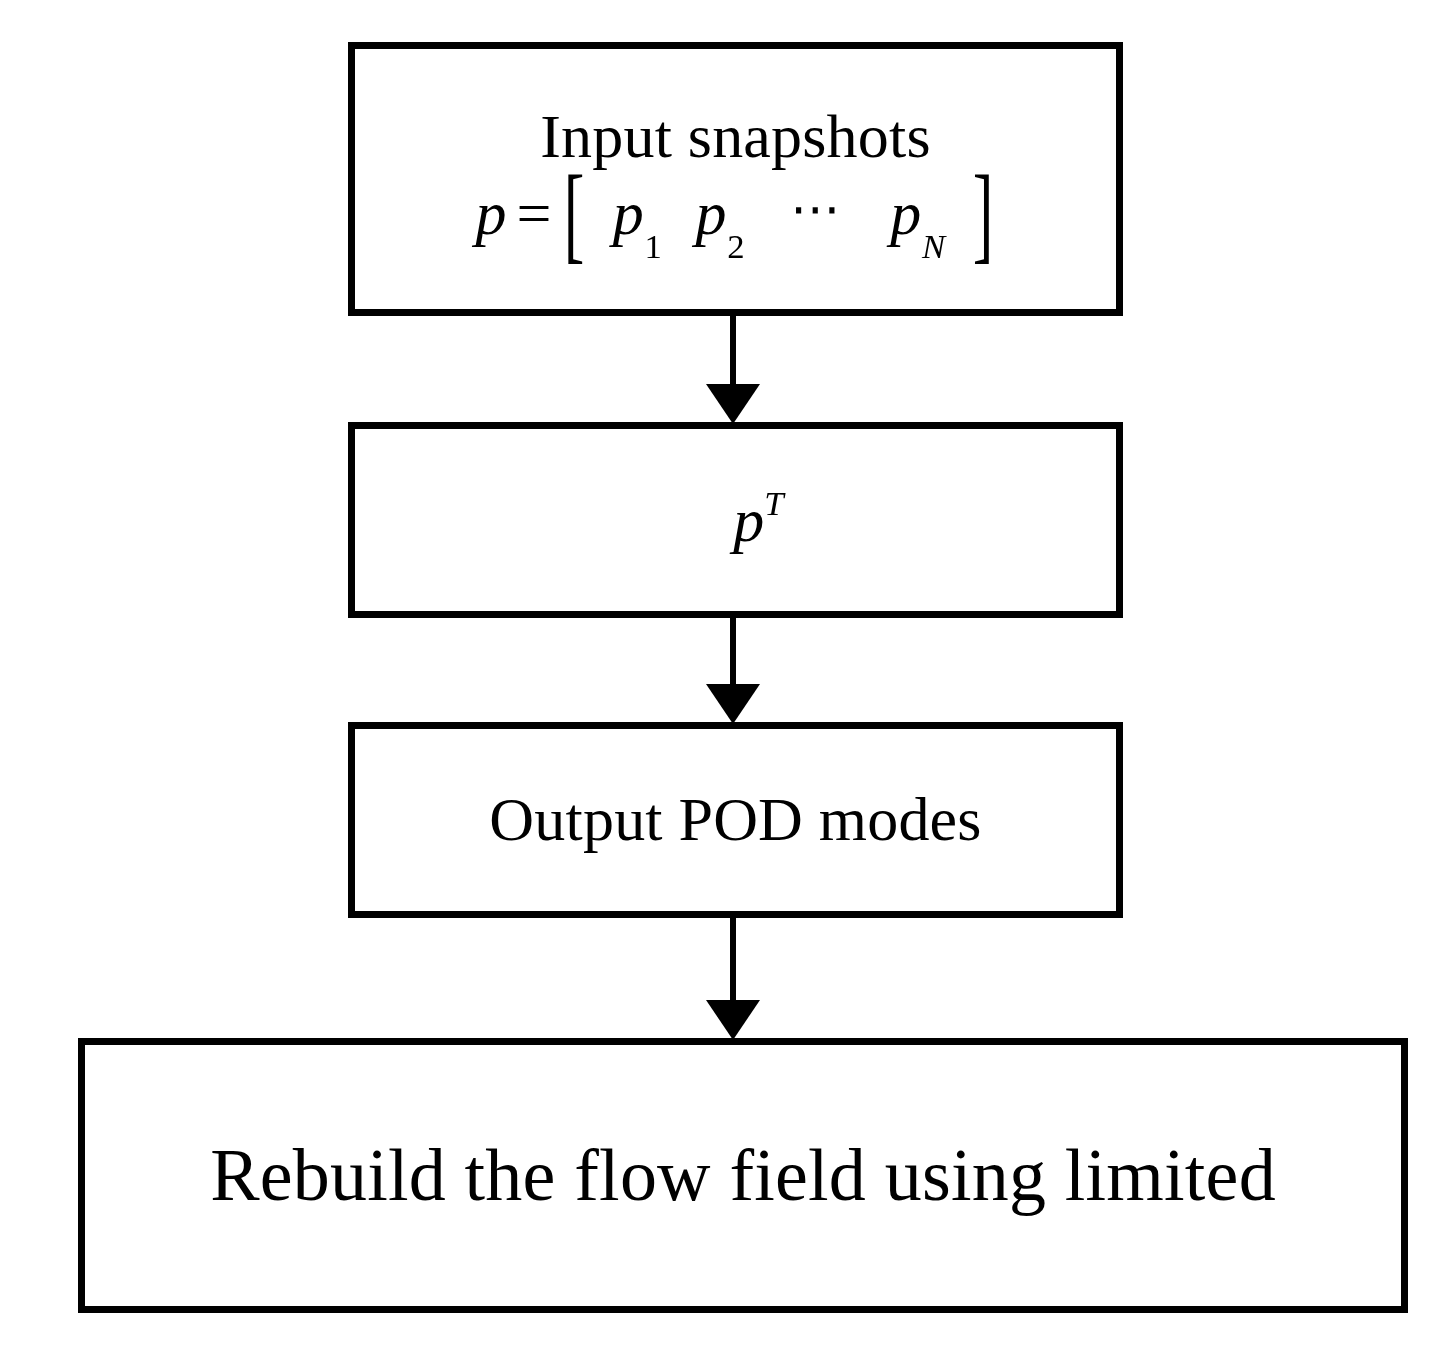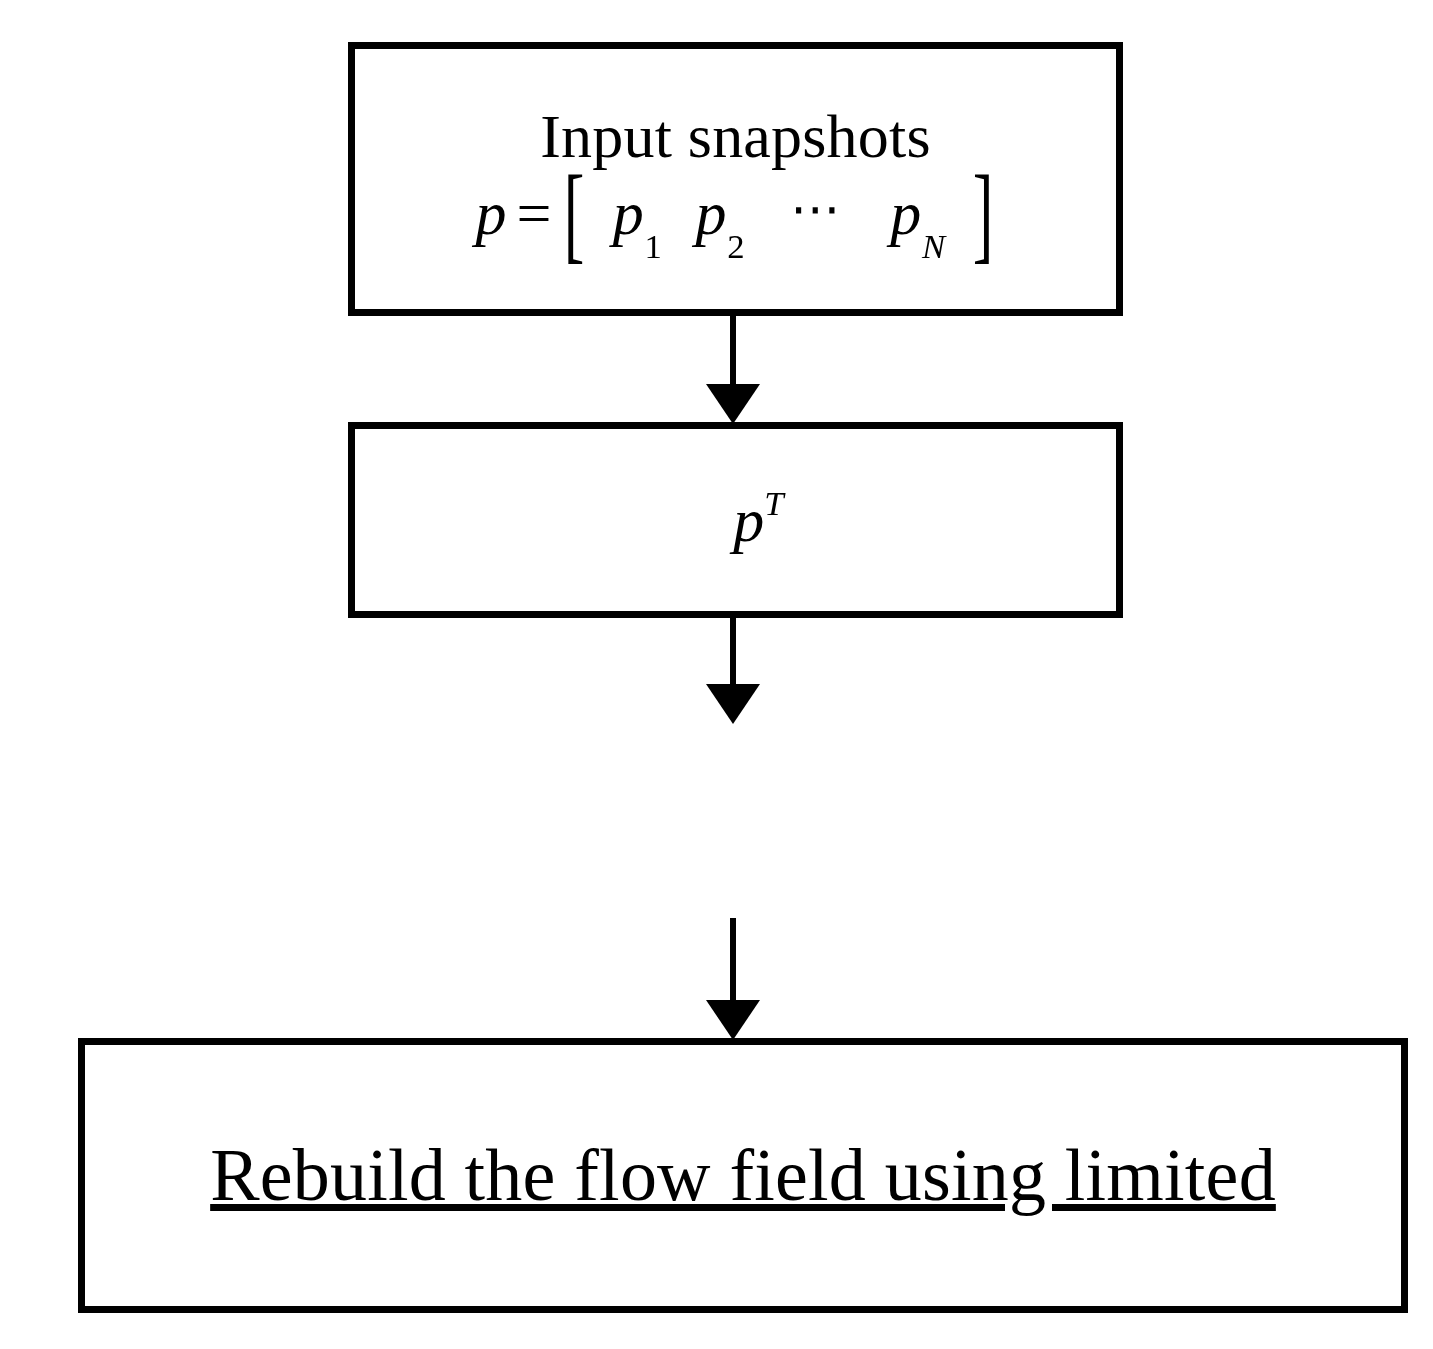--- a/index.html
+++ b/index.html
@@ -32,21 +32,21 @@
     flex-direction: column;
     align-items: center;
     justify-content: center;
     text-align: center;
   }
 
   
   #node-input      { left: 332px; top: 42px;   width: 775px; height: 274px; }
   #node-svd        { left: 332px; top: 422px;  width: 775px; height: 196px; }
   #node-output     { left: 332px; top: 722px;  width: 775px; height: 196px; }
-  #node-rebuild    { left: 62px;  top: 1038px; width: 1330px; height: 275px; text-decoration: underline; }
+  #node-rebuild    { left: 62px;  top: 1038px; width: 1330px; height: 275px; }
 
   .node-line {
     display: block;
     line-height: 1.06;
     white-space: nowrap;
     letter-spacing: 0.2px;
   }
 
   .t-title  { font-size: 62px; }
   .t-body   { font-size: 62px; }
@@ -189,20 +189,23 @@
           <span class="sup-i">T</span>
         </span>
     </div>
   </div>
 
   <div class="arrow" id="arrow-2">
     <div class="stem"></div>
     <div class="head"></div>
   </div>
 
+  <div class="node" id="node-output">
+    <span class="node-line t-body">Output POD modes</span>
+  </div>
 
   <div class="arrow" id="arrow-3">
     <div class="stem"></div>
     <div class="head"></div>
   </div>
 
   <div class="node" id="node-rebuild">
     <span class="node-line t-big">Rebuild the flow field using limited</span>
   </div>
 

